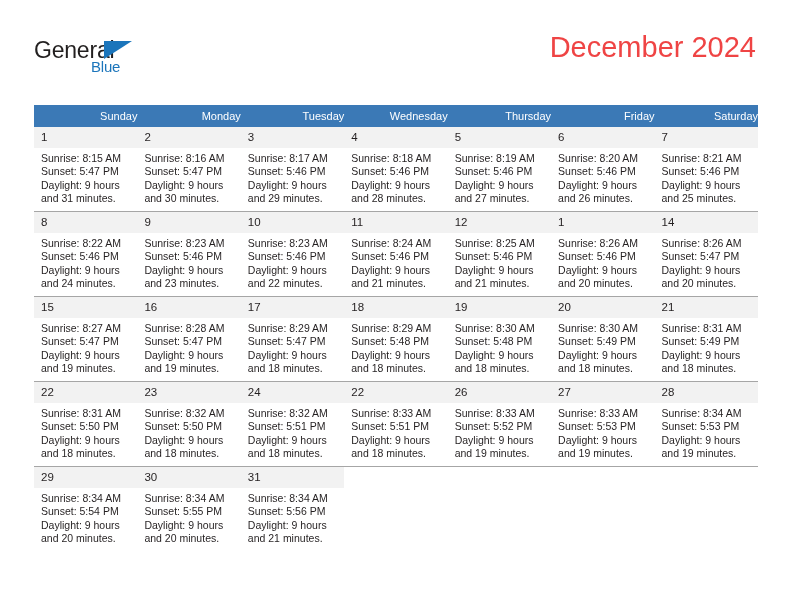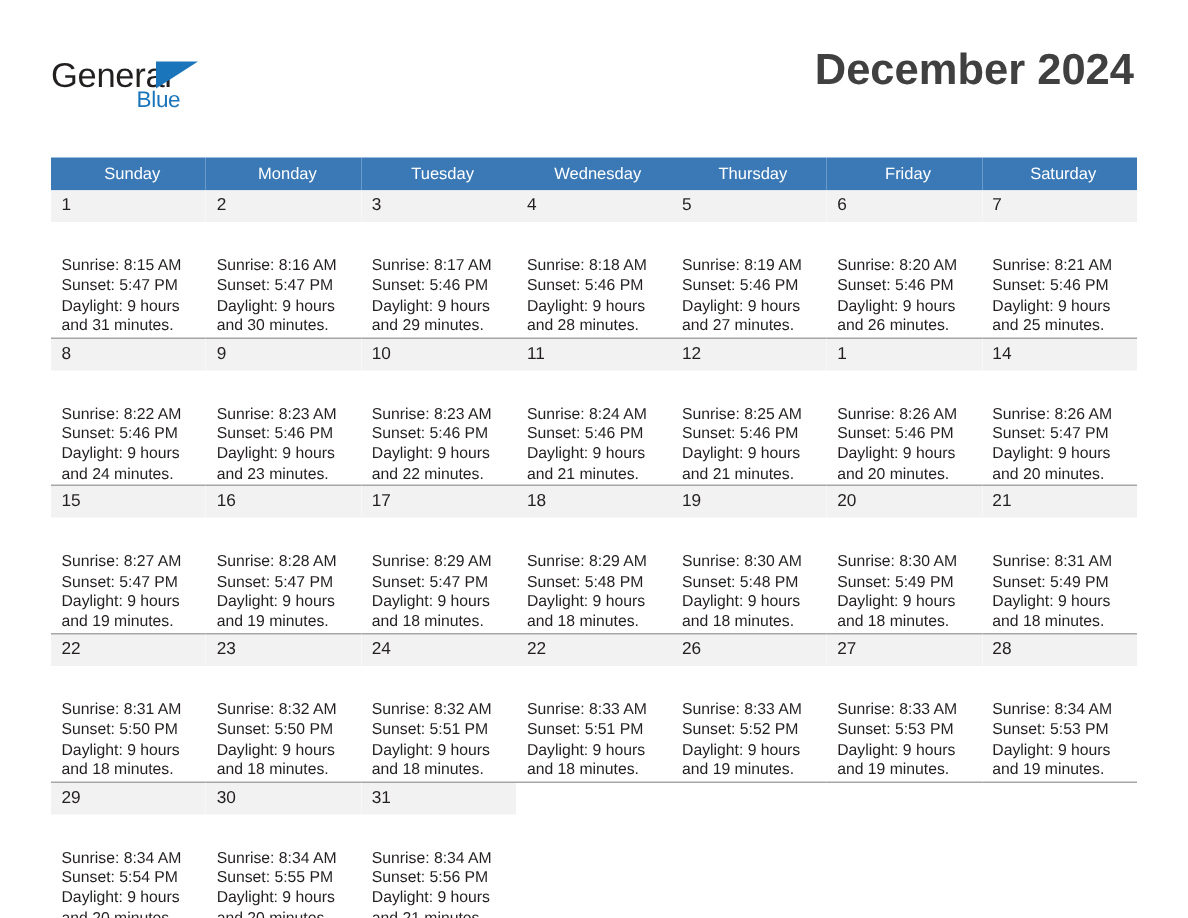--- a/index.html
+++ b/index.html
@@ -66,22 +66,22 @@
   }
 
   .title-wrap {
     position: absolute;
     right: 36px;
     top: 30px;
     text-align: right;
   }
   .cal-title {
     font-size: 29px;
-    color: #404040;
-    font-weight: bold;
+    color: #ef4444;
+    font-weight: normal;
     line-height: 34px;
     white-space: nowrap;
   }
   .cal-sub {
     font-size: 14.5px;
     color: #231f20;
     line-height: 20px;
     margin-top: 4px;
     white-space: nowrap;
   }
@@ -93,21 +93,21 @@
     top: 105px;
     width: 724px;
     border-collapse: collapse;
     table-layout: fixed;
   }
   .cal th {
     background: #3b79b6;
     color: #ffffff;
     font-size: 11px;
     font-weight: normal;
-    text-align: center;
+    text-align: right;
     padding: 5px 0 5px 5px;
     height: 11px;
     border: none;
   }
   .cal td {
     vertical-align: top;
     padding: 0;
     border: none;
     width: 103.4px;
     height: 84px;
@@ -127,21 +127,20 @@
     line-height: 13px;
   }
   td.empty .daynum {
     background: #ffffff;
   }
   .info {
     padding: 4px 6px 0 7px;
     font-size: 10.5px;
     line-height: 13.4px;
     color: #231f20;
-    margin-top: 19px;
   }
   .info div {
     white-space: nowrap;
   }
 </style>
 </head>
 <body>
 
 <div class="page">
 

